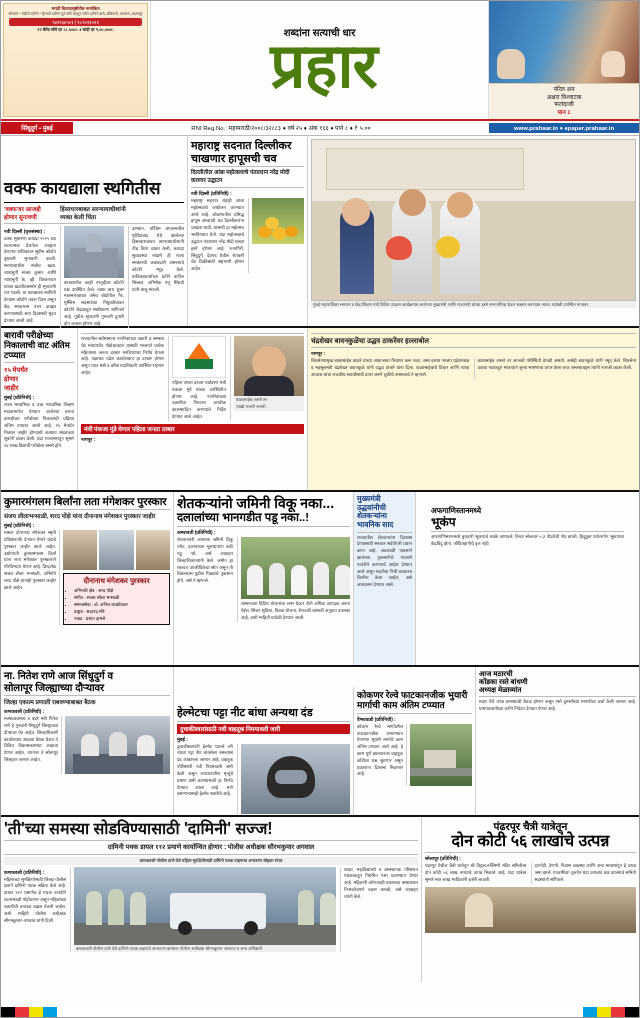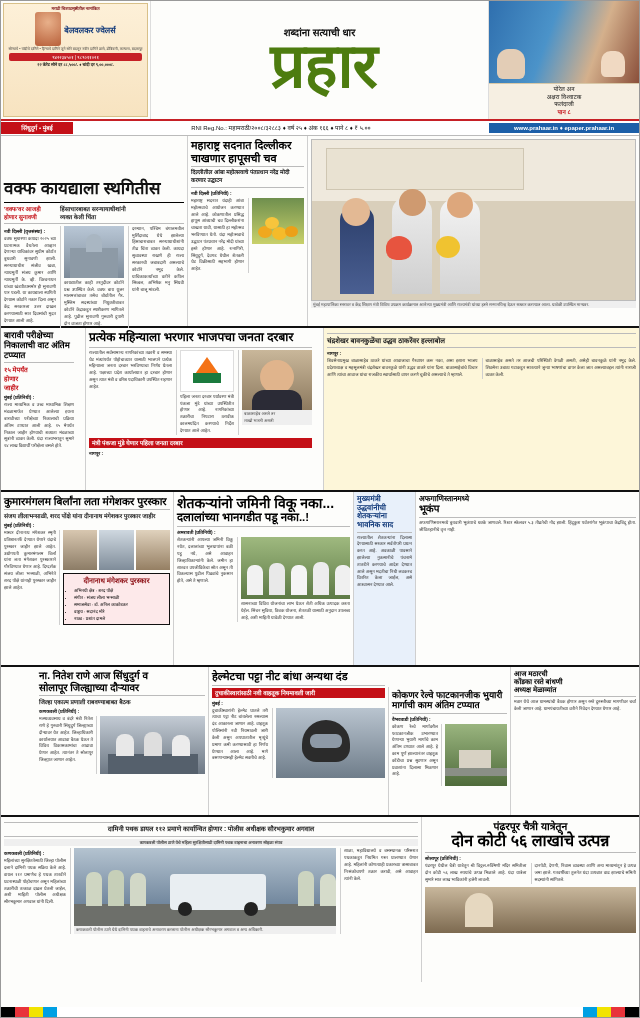--- a/index.html
+++ b/index.html
@@ -63,24 +63,20 @@
 </style>
 </head>
 <body>
 
 <div id="page">
 
   <div class="masthead">
     <div class="mh-left">
       <div class="ad-box">
         <div class="ad-top">मराठी चित्रपटसृष्टीतील नामांकित</div>
-        <div class="ad-jewel">
-          <div class="ad-lady"></div>
-          <div class="ad-name">बेलवलकर ज्वेलर्स</div>
-        </div>
         <div class="ad-lines">सोन्याचे • चांदीचे दागिने • हिऱ्याचे दागिने
 जुने सोने बदलून नवीन दागिने
 ठाणे, डोंबिवली, कल्याण, बदलापूर</div>
         <div class="ad-phone">९४२२३४५०१ | ९८९०११०२१</div>
         <div class="ad-foot">२२ कॅरेट सोने दर ८८,५००/-  ♦ चांदी दर ९,००,०००/-</div>
       </div>
     </div>
     <div class="mh-center">
       <div class="mh-tag">शब्दांना सत्याची धार</div>
       <div class="mh-title">प्रहार</div>
@@ -168,35 +164,34 @@
         <div style="position:absolute;left:87px;bottom:84px;width:27px;height:27px;background:#cf9a70;border-radius:50%;"></div>
         <div style="position:absolute;left:128px;bottom:6px;width:40px;height:96px;background:linear-gradient(#f3f3f3,#d4d4d4);border-radius:16px 16px 0 0;"></div>
         <div style="position:absolute;left:135px;bottom:82px;width:26px;height:26px;background:#dda77c;border-radius:50%;"></div>
         <div style="position:absolute;left:74px;bottom:40px;width:26px;height:24px;background:#e7543f;border-radius:50% 50% 40% 40%;"></div>
         <div style="position:absolute;left:124px;bottom:42px;width:24px;height:22px;background:#f0c330;border-radius:50%;"></div>
       </div>
       <div class="cap">मुंबई महापालिका स्तरावर व केंद्र शिक्षण मंत्री विविध उपक्रम कार्यक्रमात आलेल्या मुख्यमंत्री आणि राज्यमंत्री यांच्या हस्ते सन्मानचिन्ह देऊन सत्कार करण्यात आला. यावेळी उपस्थित मान्यवर.</div>
     </div>
   </div>
 
-  <div class="row sec" style="height:162px;gap:8px;">
+  <div class="row sec" style="height:162px;">
     <div class="col" style="width:76px;padding:3px;">
       <div class="small-hl">बारावी परीक्षेच्या</div>
       <div class="small-hl">निकालाची वाट अंतिम</div>
       <div class="small-hl">टप्प्यात</div>
       <div class="thin" style="margin:2px 0;"></div>
       <div class="kicker">१५ मेपर्यंत</div>
       <div class="kicker">होणार</div>
       <div class="kicker">जाहीर</div>
       <div class="dateline">मुंबई (प्रतिनिधी) :</div>
       <div class="body">राज्य माध्यमिक व उच्च माध्यमिक शिक्षण मंडळामार्फत घेण्यात आलेल्या इयत्ता बारावीच्या परीक्षेच्या निकालाची प्रक्रिया अंतिम टप्प्यात आली आहे. १५ मेपर्यंत निकाल जाहीर होण्याची शक्यता मंडळाच्या सूत्रांनी व्यक्त केली. यंदा राज्यभरातून सुमारे १४ लाख विद्यार्थी परीक्षेला बसले होते.</div>
     </div>
 
     <div class="col sep-v" style="width:230px;padding:3px;">
-      <div class="panel-hl" style="font-size:12px;">प्रत्येक महिन्याला भरणार भाजपचा जनता दरबार</div>
       <div class="thin" style="margin:2px 0;"></div>
       <div class="row" style="gap:4px;">
         <div style="flex:1;">
           <div class="body">राज्यातील सर्वसामान्य नागरिकांच्या तक्रारी व समस्या थेट मंत्र्यांपर्यंत पोहोचाव्यात यासाठी भाजपने प्रत्येक महिन्याला जनता दरबार भरविण्याचा निर्णय घेतला आहे. पक्षाच्या प्रदेश कार्यालयात हा दरबार होणार असून त्यात मंत्री व वरिष्ठ पदाधिकारी उपस्थित राहणार आहेत.</div>
         </div>
         <div class="sep-v" style="width:54px;padding-left:3px;text-align:center;">
           <div class="ph" style="height:40px;background:#fff;border:1px solid #ddd;position:relative;">
             <div style="position:absolute;left:12px;top:6px;width:0;height:0;border-left:14px solid transparent;border-right:14px solid transparent;border-bottom:20px solid #f47216;"></div>
             <div style="position:absolute;left:12px;top:22px;width:28px;height:10px;background:#1b7a3e;"></div>
           </div>
@@ -285,29 +280,29 @@
 
     <div class="col sep-v bluebg" style="width:62px;padding:3px;">
       <div class="small-hl" style="font-size:7.5px;color:#123a7a;">मुख्यमंत्री</div>
       <div class="small-hl" style="font-size:7.5px;color:#123a7a;">उद्धवांनीची</div>
       <div class="small-hl" style="font-size:7.5px;color:#123a7a;">शेतकऱ्यांना</div>
       <div class="small-hl" style="font-size:7.5px;color:#123a7a;">भावनिक साद</div>
       <div class="thin" style="margin:2px 0;"></div>
       <div class="body">राज्यातील शेतकऱ्यांना दिलासा देण्यासाठी सरकार सर्वतोपरी प्रयत्न करत आहे. अवकाळी पावसाने झालेल्या नुकसानीचे पंचनामे तातडीने करण्याचे आदेश देण्यात आले असून मदतीचा निधी लवकरच वितरित केला जाईल, असे आश्वासन देण्यात आले.</div>
     </div>
 
-    <div class="col sep-v" style="flex:1;padding:3px;">
+    <div class="col sep-v" style="flex:1;padding:15px;">
       <div class="small-hl" style="font-size:7.5px;">अफगाणिस्तानमध्ये</div>
-      <div class="small-hl" style="font-size:10px;font-family:Liberation Mono, monospace;">भूकंप</div>
+      <div class="small-hl" style="font-size:12px;">भूकंप</div>
       <div class="thin" style="margin:2px 0;"></div>
       <div class="body">अफगाणिस्तानमध्ये बुधवारी भूकंपाचे धक्के जाणवले. रिश्टर स्केलवर ५.३ तीव्रतेची नोंद झाली. हिंदूकुश पर्वतरांगेत भूकंपाचा केंद्रबिंदू होता. जीवितहानीचे वृत्त नाही.</div>
     </div>
   </div>
 
-  <div class="row sec" style="height:148px;padding-left:35px;">
+  <div class="row sec" style="height:148px;">
     <div class="col" style="width:172px;padding:3px;">
       <div class="panel-hl" style="font-size:10px;">ना. नितेश राणे आज सिंधुदुर्ग व</div>
       <div class="panel-hl" style="font-size:10px;">सोलापूर जिल्ह्याच्या दौऱ्यावर</div>
       <div class="thin" style="margin:2px 0;"></div>
       <div class="sub" style="font-weight:bold;font-size:6px;">जिल्हा एकात्म प्रणाली राबवण्याबाबत बैठक</div>
       <div class="dateline">कणकवली (प्रतिनिधी) :</div>
       <div class="row" style="gap:3px;">
         <div style="width:54px;">
           <div class="body">मत्स्यव्यवसाय व बंदरे मंत्री नितेश राणे हे गुरुवारी सिंधुदुर्ग जिल्ह्याच्या दौऱ्यावर येत आहेत. जिल्हाधिकारी कार्यालयात आढावा बैठक घेऊन ते विविध विकासकामांचा आढावा घेणार आहेत. त्यानंतर ते सोलापूर जिल्ह्यात जाणार आहेत.</div>
         </div>
@@ -316,21 +311,21 @@
             <div style="position:absolute;left:8px;bottom:0;width:90px;height:20px;background:#55606c;"></div>
             <div style="position:absolute;left:16px;bottom:18px;width:18px;height:22px;background:#e8e8e8;border-radius:8px 8px 0 0;"></div>
             <div style="position:absolute;left:44px;bottom:18px;width:18px;height:24px;background:#dedede;border-radius:8px 8px 0 0;"></div>
             <div style="position:absolute;left:72px;bottom:18px;width:18px;height:21px;background:#ececec;border-radius:8px 8px 0 0;"></div>
           </div>
         </div>
       </div>
     </div>
 
     <div class="col sep-v" style="width:180px;padding:3px;">
-      <div class="panel-hl" style="font-size:11px;">हेल्मेटचा पट्टा नीट बांधा अन्यथा दंड</div>
+      <div class="panel-hl" style="font-size:11px;margin-top:36px;">हेल्मेटचा पट्टा नीट बांधा अन्यथा दंड</div>
       <div class="thin" style="margin:2px 0;"></div>
       <div class="redbar">दुचाकीस्वारांसाठी नवी वाहतूक नियमावली जारी</div>
       <div class="dateline">मुंबई :</div>
       <div class="row" style="gap:4px;">
         <div style="width:56px;">
           <div class="body">दुचाकीस्वारांनी हेल्मेट घातले तरी त्याचा पट्टा नीट बांधलेला नसल्यास दंड आकारला जाणार आहे. वाहतूक पोलिसांनी नवी नियमावली जारी केली असून अपघातातील मृत्यूंचे प्रमाण कमी करण्यासाठी हा निर्णय घेण्यात आला आहे. मागे बसणाऱ्यासही हेल्मेट सक्तीचे आहे.</div>
         </div>
         <div class="sep-v" style="flex:1;padding-left:3px;">
           <div class="ph" style="height:70px;background:linear-gradient(#b9c4cf,#6f7d8a);position:relative;">
             <div style="position:absolute;left:26px;top:12px;width:48px;height:42px;background:#2b2b2b;border-radius:24px 24px 14px 14px;"></div>
@@ -361,20 +356,21 @@
       <div class="small-hl" style="font-size:7px;">आज मठारची</div>
       <div class="small-hl" style="font-size:7px;">कोंडका रस्ते बांधणी</div>
       <div class="small-hl" style="font-size:7px;">अध्यक्ष मेळाव्यांत</div>
       <div class="thin" style="margin:2px 0;"></div>
       <div class="body">मठार येथे आज ग्रामस्थांची बैठक होणार असून रस्ते दुरुस्तीच्या मागणीवर चर्चा केली जाणार आहे. ग्रामपंचायतीच्या वतीने निवेदन देण्यात येणार आहे.</div>
     </div>
   </div>
 
   <div class="row sec" style="height:165px;">
     <div class="col" style="width:420px;padding:3px;">
+      <div class="panel-hl" style="font-size:16px;color:#111;">'ती'च्या समस्या सोडविण्यासाठी 'दामिनी' सज्ज!</div>
       <div class="thin" style="margin:2px 0;"></div>
       <div class="sub" style="font-weight:bold;font-size:6.5px;text-align:center;">दामिनी पथक डायल ११२ प्रमाणे कार्यान्वित होणार : पोलीस अधीक्षक सौरभकुमार अगवाल</div>
       <div class="thin" style="margin:2px 0;"></div>
       <div class="cap" style="text-align:center;font-weight:bold;">कणकवली पोलीस ठाणे येथे महिला सुरक्षितीसाठी दामिनी पथक वाहनाचा अनावरण सोहळा संपन्न</div>
       <div class="row" style="gap:4px;margin-top:2px;">
         <div style="width:62px;">
           <div class="dateline">कणकवली (प्रतिनिधी) :</div>
           <div class="body">महिलांच्या सुरक्षिततेसाठी जिल्हा पोलीस दलाने दामिनी पथक सक्रिय केले आहे. डायल ११२ प्रमाणेच हे पथक तातडीने घटनास्थळी पोहोचणार असून महिलांच्या तक्रारींची तत्काळ दखल घेतली जाईल, अशी माहिती पोलीस अधीक्षक सौरभकुमार अगवाल यांनी दिली.</div>
         </div>
         <div class="sep-v" style="flex:1;padding-left:3px;">

